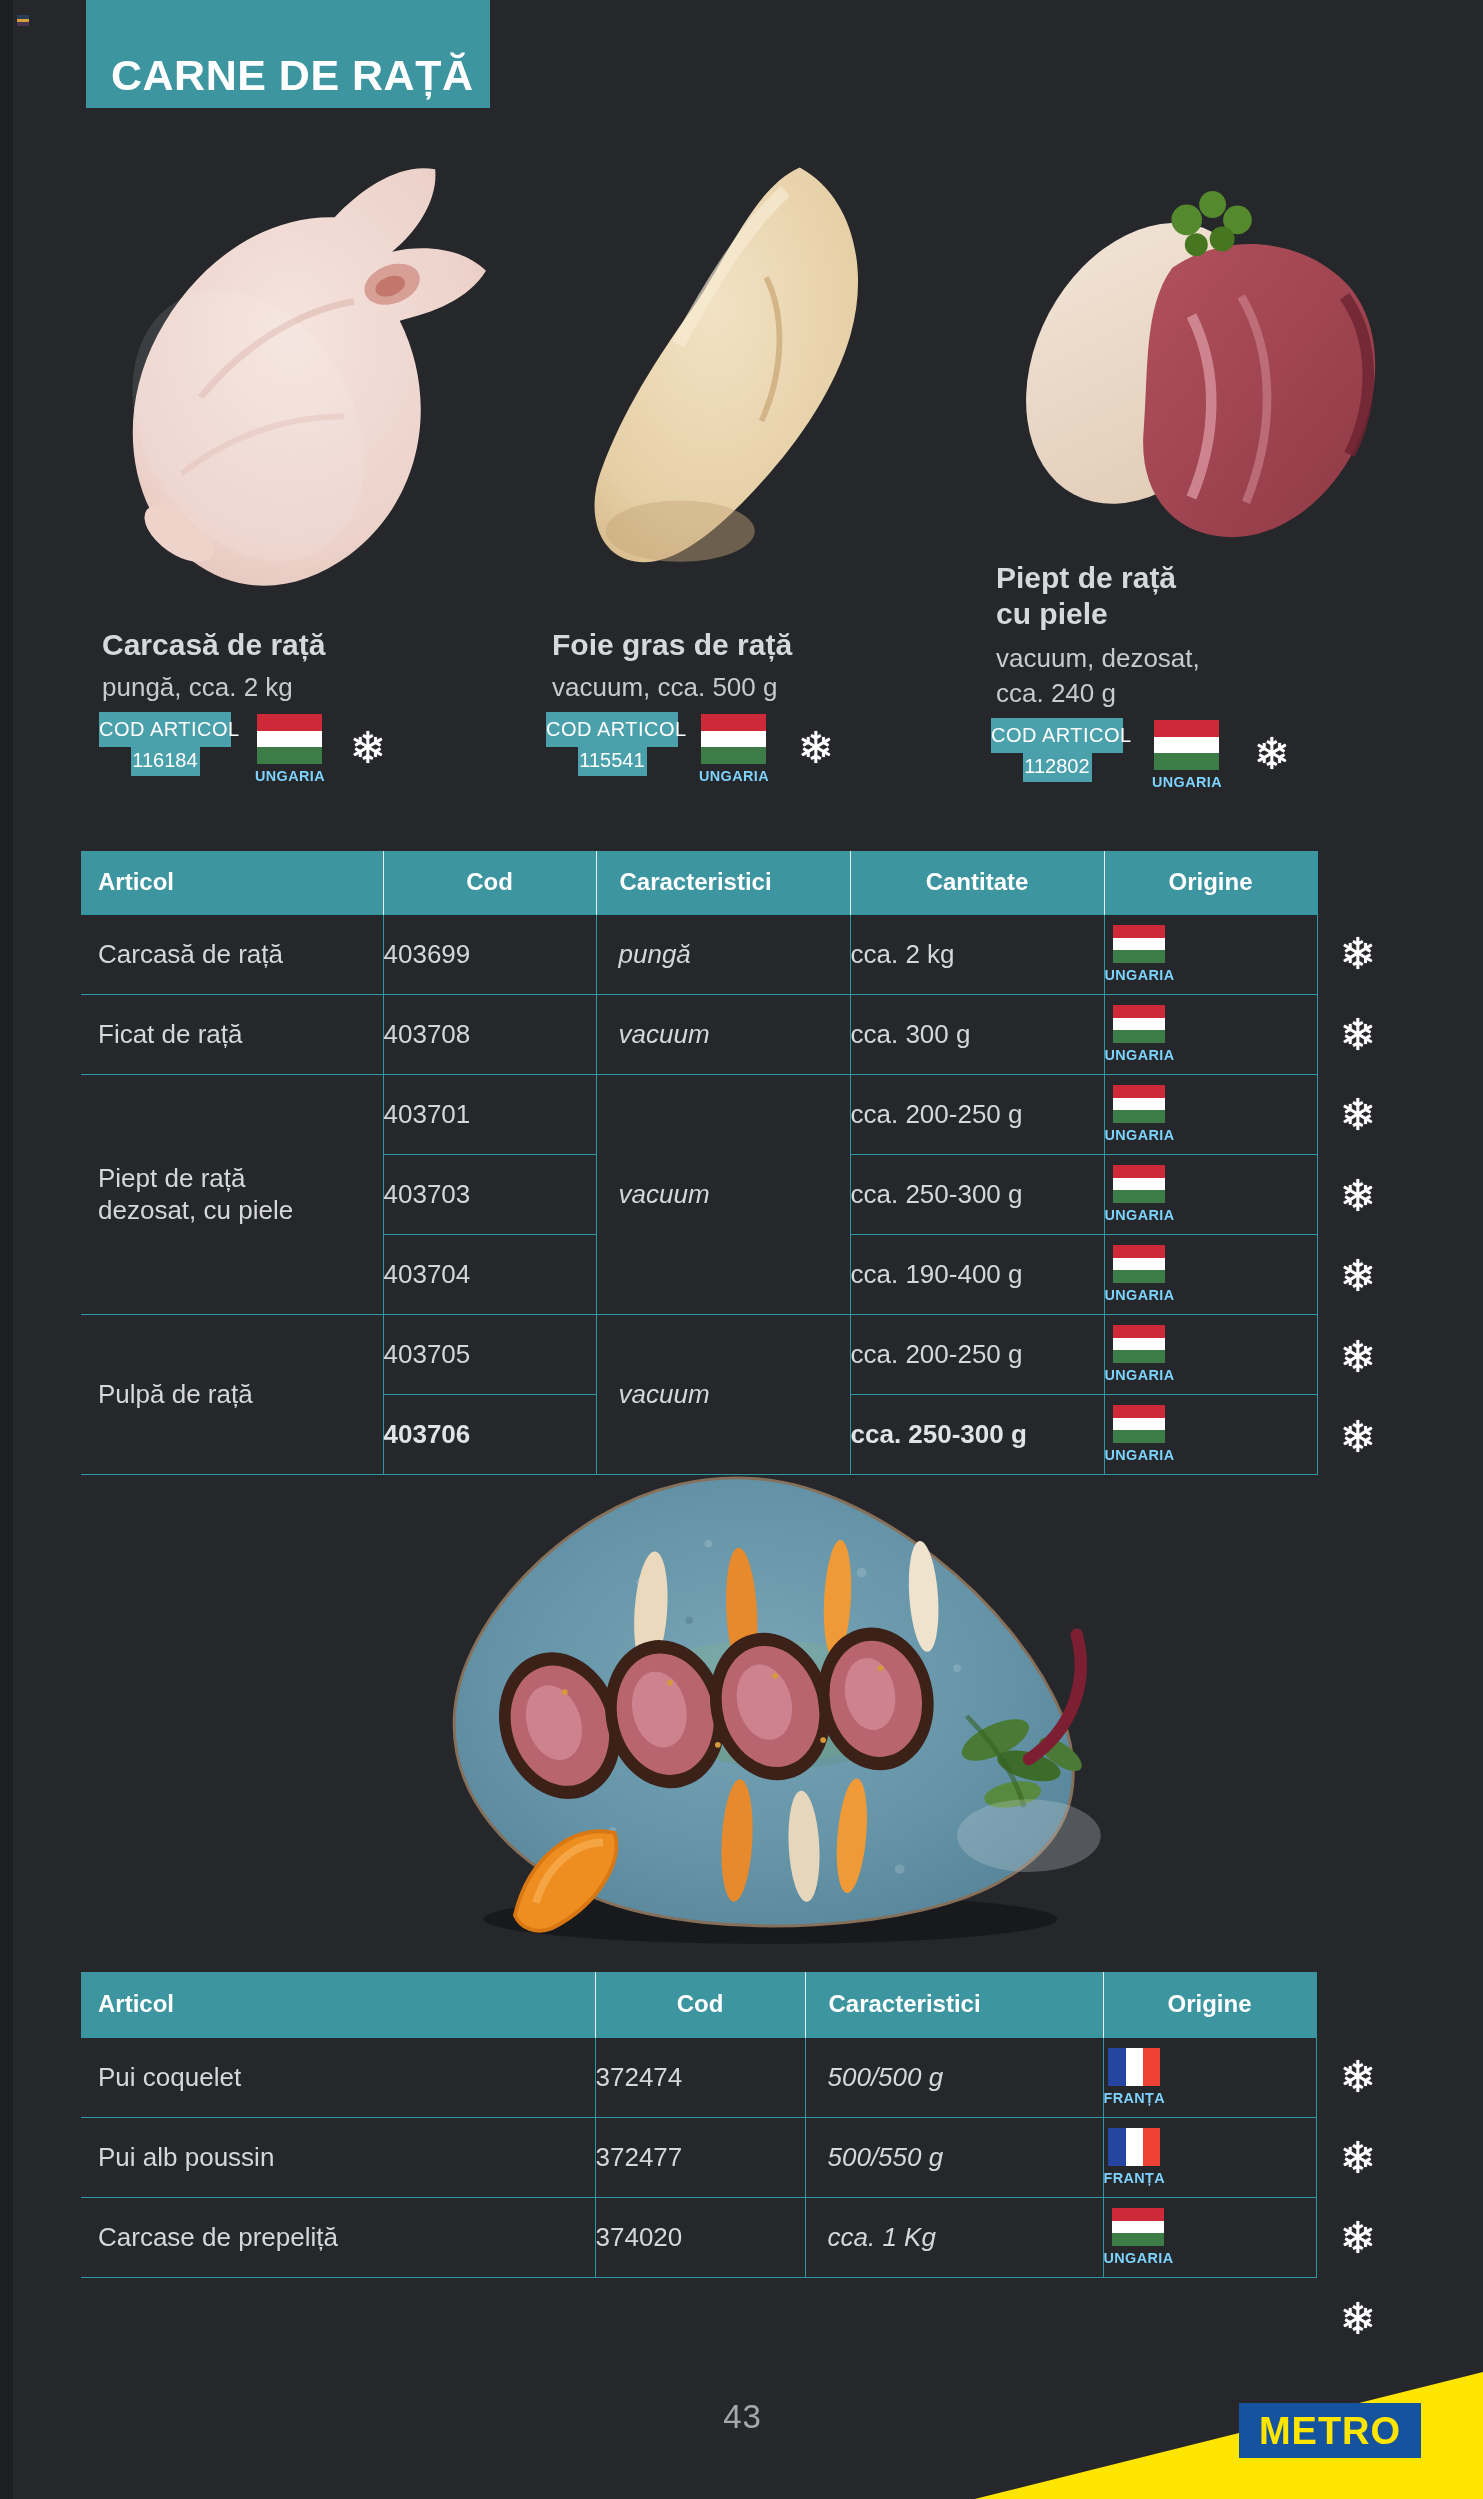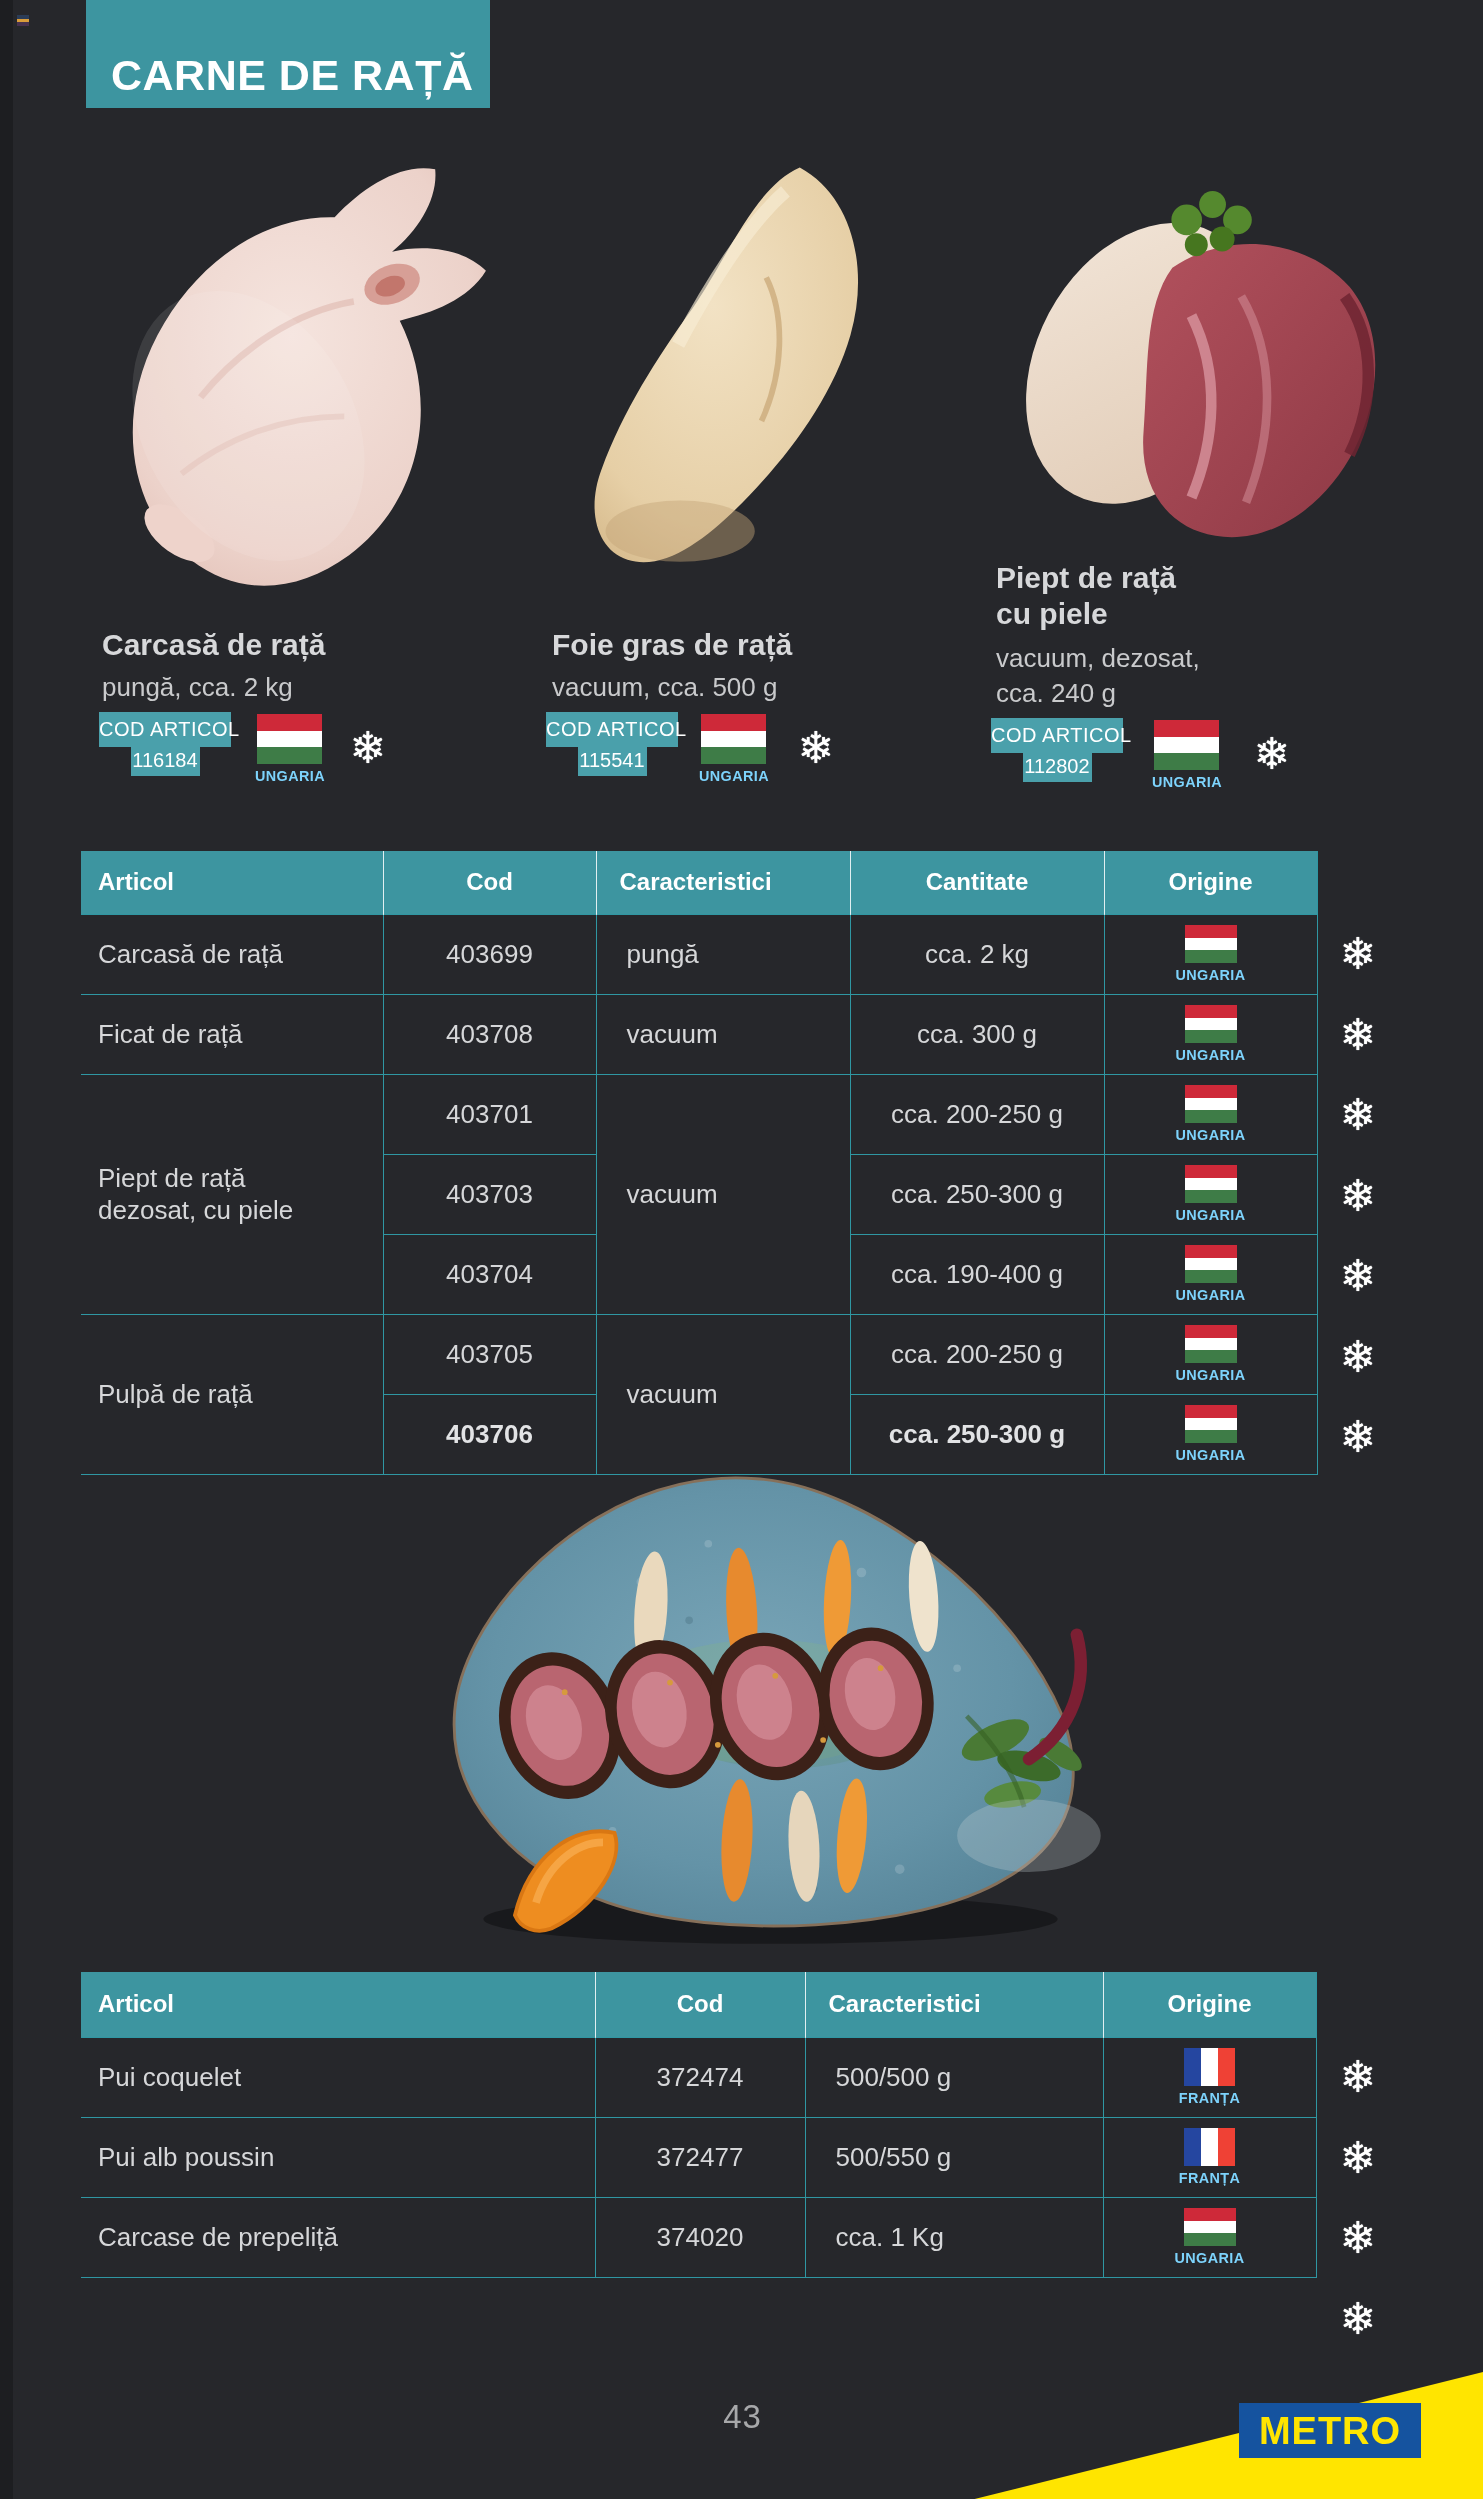--- a/index.html
+++ b/index.html
@@ -47,22 +47,22 @@
   #table1{left:81px;top:851px;width:1235px;}
   #table2{left:81px;top:1972px;width:1234px;}
   th{background:var(--accent-teal,#3D95A0);color:#fff;font-size:24px;font-weight:bold;
     border-left:1.9px solid rgba(255,255,255,.85);}
   #table1 th{height:63px;} #table2 th{height:65px;}
   th.c-art{border-left:none;text-align:left;padding-left:17px;}
   th.c-car{text-align:left;padding-left:23px;}
   td{color:#d6d7d9;font-size:26px;height:80px;vertical-align:middle;
     border-top:1.9px solid var(--line-teal,#2F97A3);border-left:1.9px solid var(--line-teal,#2F97A3);}
   td.c-art{border-left:none;text-align:left;padding-left:17px;white-space:pre-line;line-height:1.25;}
-  td.c-car{text-align:left;padding-left:30px;}
-  td.c-cod,td.c-cant,td.c-orig{text-align:center;margin-left:20px;}
+  td.c-car{text-align:left;padding-left:22px;font-style:italic;}
+  td.c-cod,td.c-cant,td.c-orig{margin-left:20px;}
   tr.bold td{font-weight:bold;color:#e2e3e5;}
   .origin-wrap{display:inline-block;vertical-align:middle;}
 
   
   .page-num{position:absolute;left:704px;top:2398px;width:77px;text-align:center;
     color:#a7a8aa;font-size:33px;letter-spacing:1px;}
   .wedge{position:absolute;left:957px;top:2365px;}
   .metro-box{position:absolute;left:1239px;top:2403px;width:182px;height:55px;background:var(--metro-blue,#15539F);
     display:flex;align-items:center;justify-content:center;}
   .metro-box span{color:var(--metro-yellow,#FFE500);font-size:38px;font-weight:bold;letter-spacing:1px;line-height:1;}

